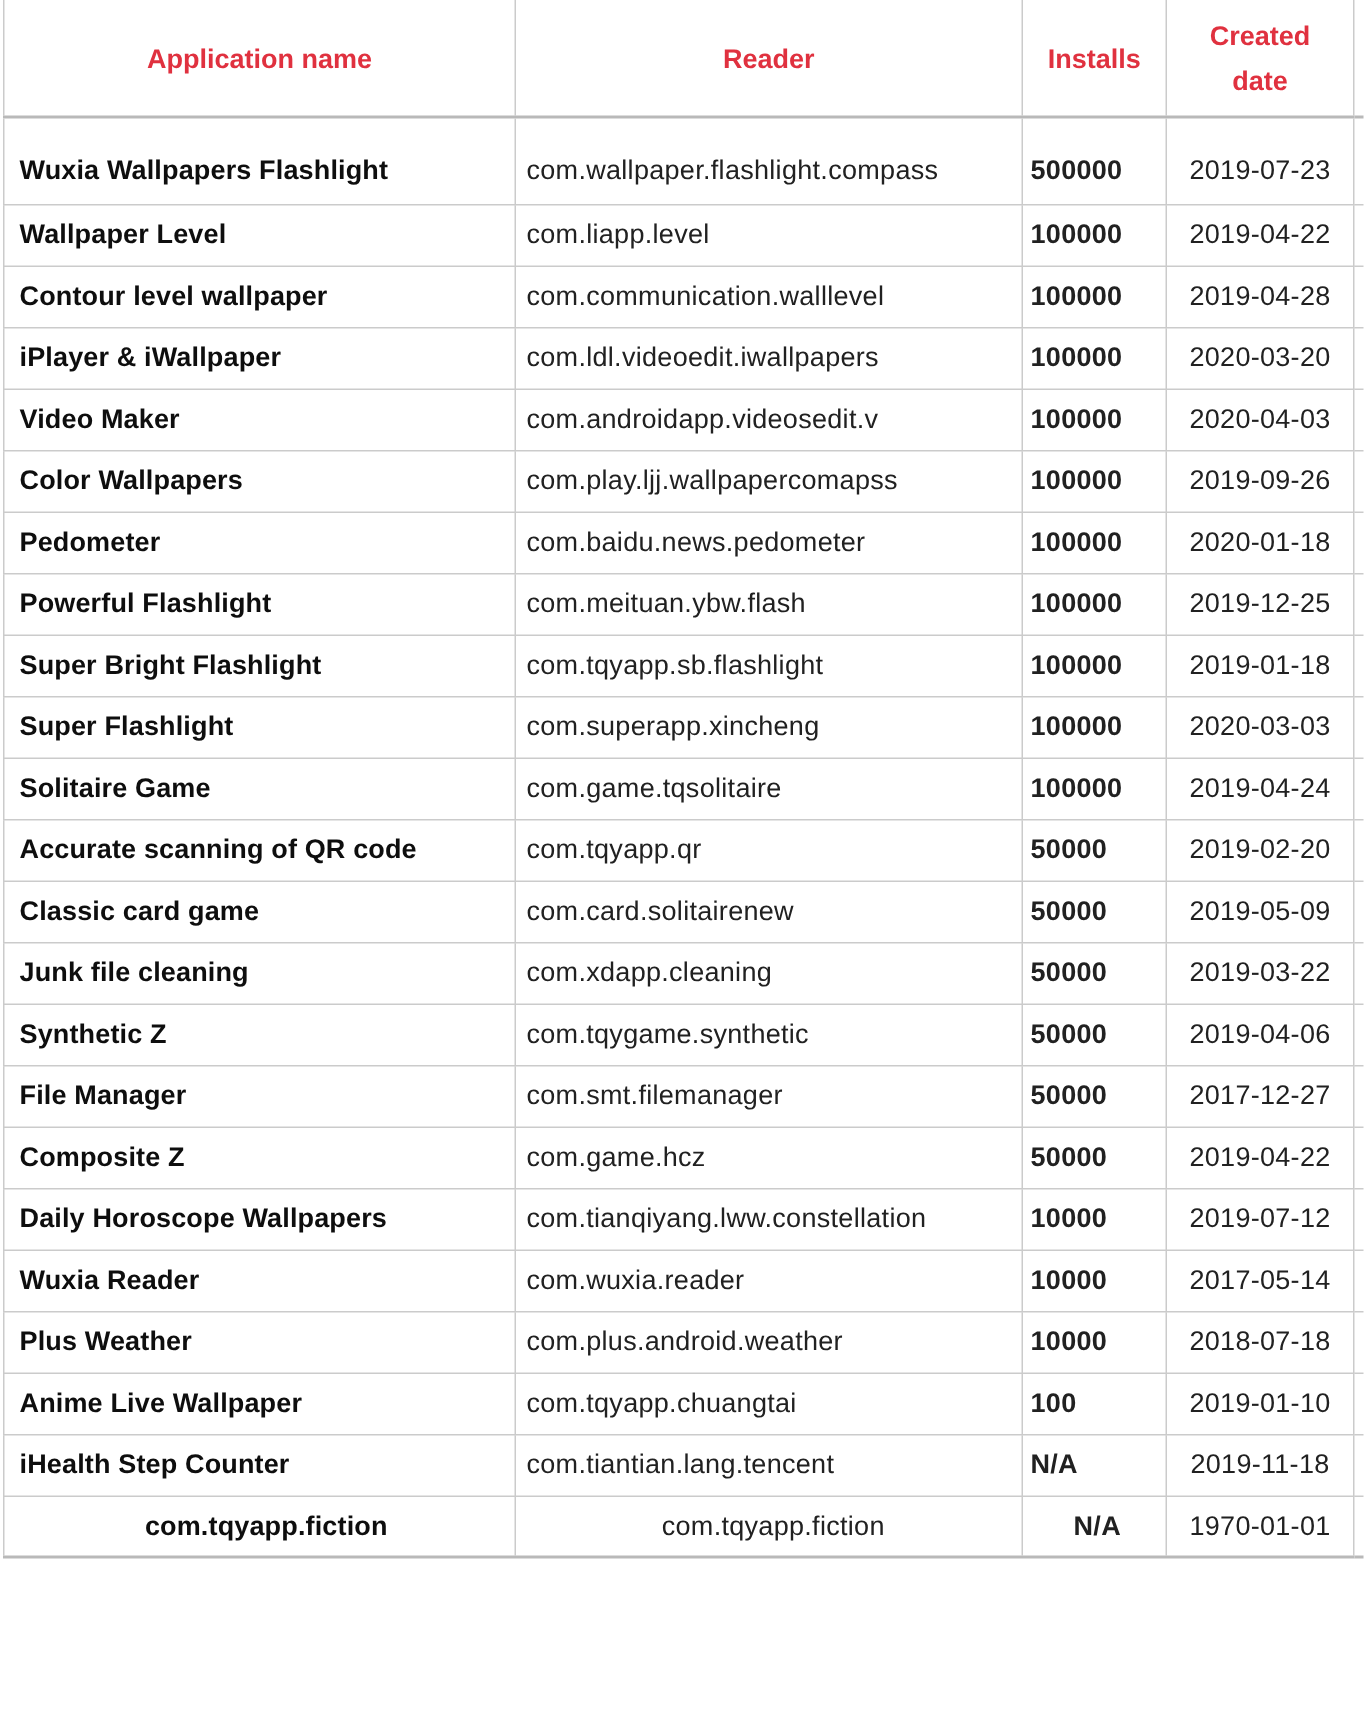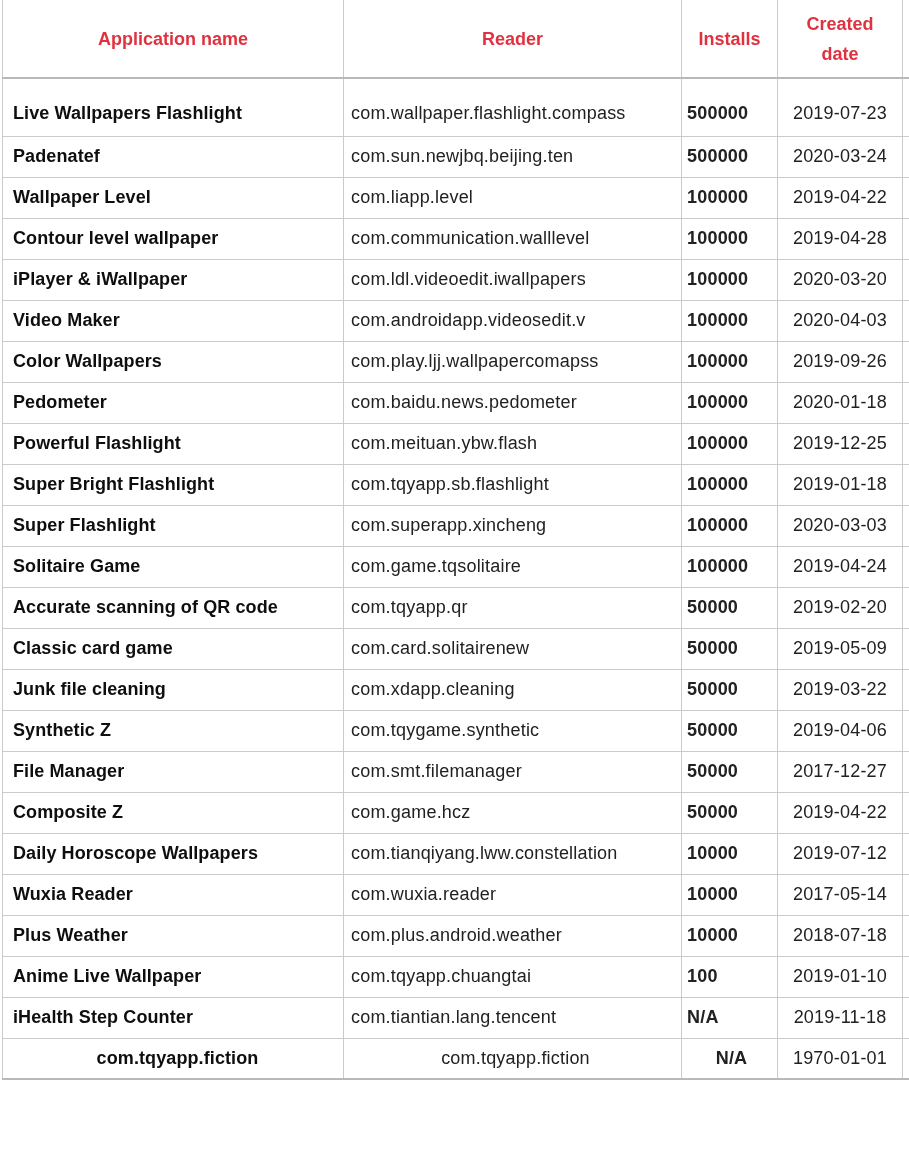--- a/index.html
+++ b/index.html
@@ -80,31 +80,24 @@
     <tr>
       <th>Application name</th>
       <th>Reader</th>
       <th>Installs</th>
       <th>Created date</th>
       <th class="cut"></th>
     </tr>
   </thead>
   <tbody>
       <tr class="first">
-        <td class="app">Live Wallpapers Flashlight</td>
+        <td class="app">Wuxia Wallpapers Flashlight</td>
         <td class="package">com.wallpaper.flashlight.compass</td>
         <td class="installs">500000</td>
         <td class="created">2019-07-23</td>
-        <td class="cut"></td>
-      </tr>
-      <tr>
-        <td class="app">Padenatef</td>
-        <td class="package">com.sun.newjbq.beijing.ten</td>
-        <td class="installs">500000</td>
-        <td class="created">2020-03-24</td>
         <td class="cut"></td>
       </tr>
       <tr>
         <td class="app">Wallpaper Level</td>
         <td class="package">com.liapp.level</td>
         <td class="installs">100000</td>
         <td class="created">2019-04-22</td>
         <td class="cut"></td>
       </tr>
       <tr>

